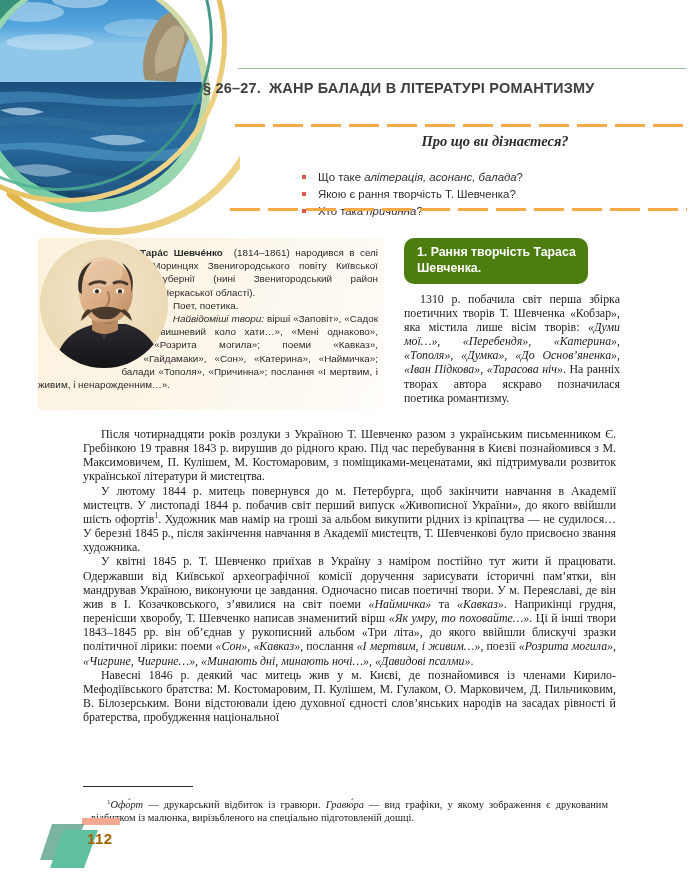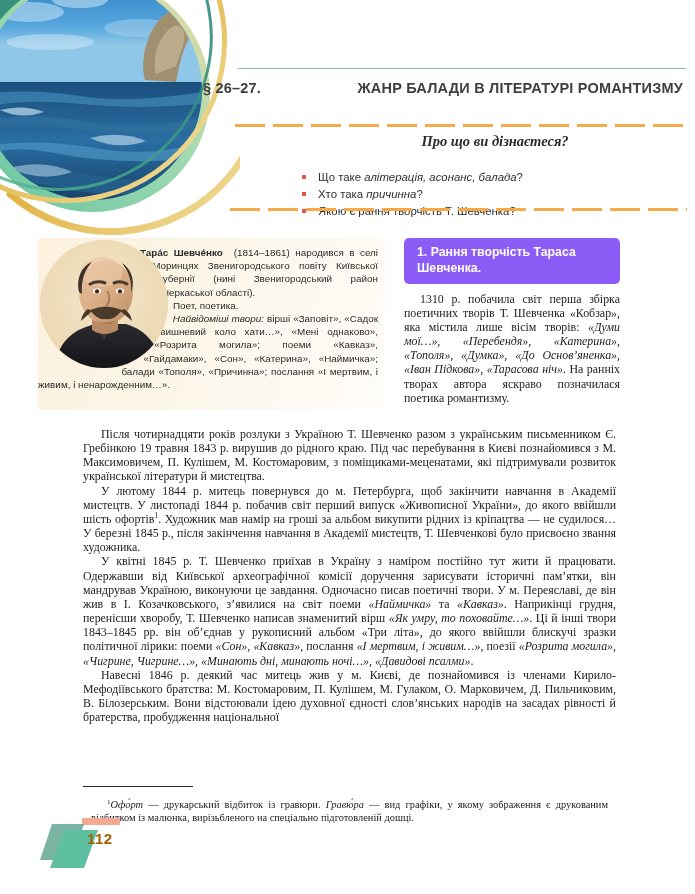--- a/index.html
+++ b/index.html
@@ -37,21 +37,20 @@
     background: #8cbf96;
   }
   .section-head {
     position: absolute;
     left: 203px;
     top: 78px;
     width: 480px;
     display: flex;
     gap: 8px;
     align-items: flex-start;
-    justify-content: space-between;
   }
   .section-num {
     font-family: "Liberation Sans", sans-serif;
     font-size: 14.5px;
     font-weight: 700;
     color: #3f3f41;
     white-space: nowrap;
     letter-spacing: .2px;
     line-height: 1.38;
   }
@@ -166,23 +165,23 @@
     border-radius: 50%;
     overflow: hidden;
   }
   .portrait-art svg { display: block; }
 
   
   .sub-head {
     position: absolute;
     left: 404px;
     top: 238px;
-    width: 216px;
-    background: #8b5cf6;
-    border-radius: 5px;
+    width: 184px;
+    background: #4d7c0f;
+    border-radius: 10px;
     padding: 7px 12px 8px 13px;
     box-sizing: border-box;
     font-family: "Liberation Sans", sans-serif;
     font-weight: 700;
     font-size: 12.3px;
     line-height: 15.5px;
     color: #ffffff;
   }
 
   
@@ -349,25 +348,25 @@
 
 <div class="learn-title">Про що ви дізнаєтеся?</div>
 
 <ul class="learn-list">
   <li>
     <span class="bullet"></span>
     <span>Що таке <i>алітерація, асонанс, балада</i>?</span>
   </li>
   <li>
     <span class="bullet"></span>
-    <span>Хто така <i>причинна</i>?</span>
+    <span>Якою є рання творчість Т. Шевченка?</span>
   </li>
   <li>
     <span class="bullet"></span>
-    <span>Якою є рання творчість Т. Шевченка?</span>
+    <span>Хто така <i>причинна</i>?</span>
   </li>
 </ul>
 
 <div class="dash-rule bot"></div>
 
 <div class="bio-box">
   <div class="bio-text">
     <div class="bio-float"></div>
     <p class="first"><b>Тара́с Шевче́нко</b>&nbsp;&nbsp;<span>(1814–1861)</span> <span>народився в селі Моринцях Звенигородського повіту Київської губернії (нині Звенигородський район Черкаської області).</span></p>
     <p>Поет, поетика.</p>

